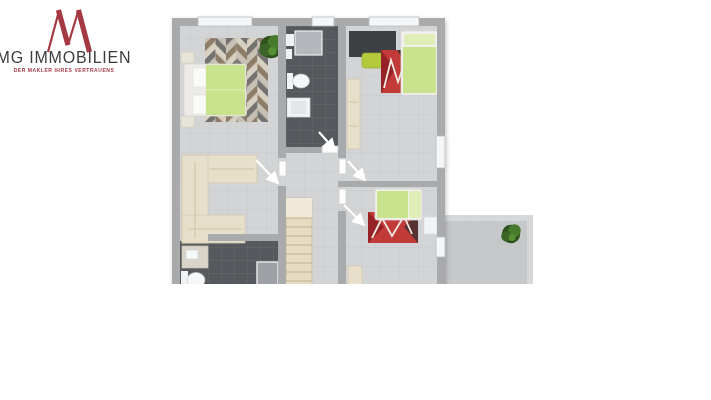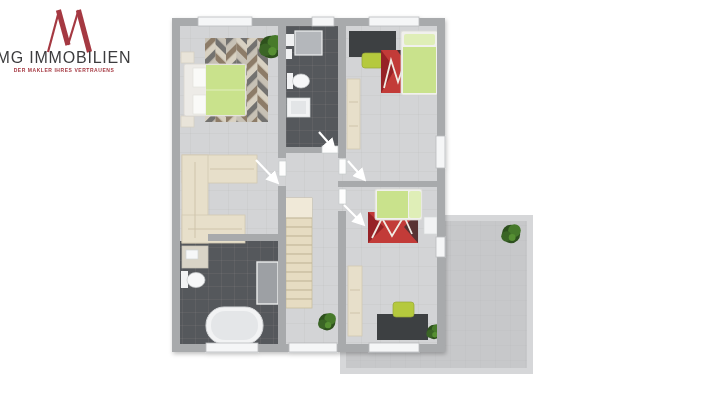--- a/index.html
+++ b/index.html
@@ -1,16 +1,16 @@
 <!DOCTYPE html>
 <html><head>
 <meta charset="utf-8">
 <style>
   html,body{margin:0;padding:0;background:#ffffff;}
-  .stage{position:relative;width:711px;height:400px;background:#ffffff;overflow:hidden;
+  .stage{position:relative;width:711px;height:284px;background:#ffffff;overflow:hidden;
          font-family:"Liberation Sans",sans-serif;}
   svg text{font-family:"Liberation Sans",sans-serif;}
   .logo-name{font-size:16px;letter-spacing:0.8px;text-anchor:middle;font-weight:400;}
   .logo-tag{font-size:5px;letter-spacing:0.55px;text-anchor:middle;font-weight:700;}
   .win rect{stroke:#b9bcbe;stroke-width:0.8;}
   .doorleaf rect{fill:#fdfdfd;stroke:#c7cacc;stroke-width:0.7;}
   .arrows line{stroke-width:2.2;}
   .woodline{stroke:#cfc4ab;stroke-width:1;}
   .stepline{stroke:#bdb193;stroke-width:1;}
 </style>

